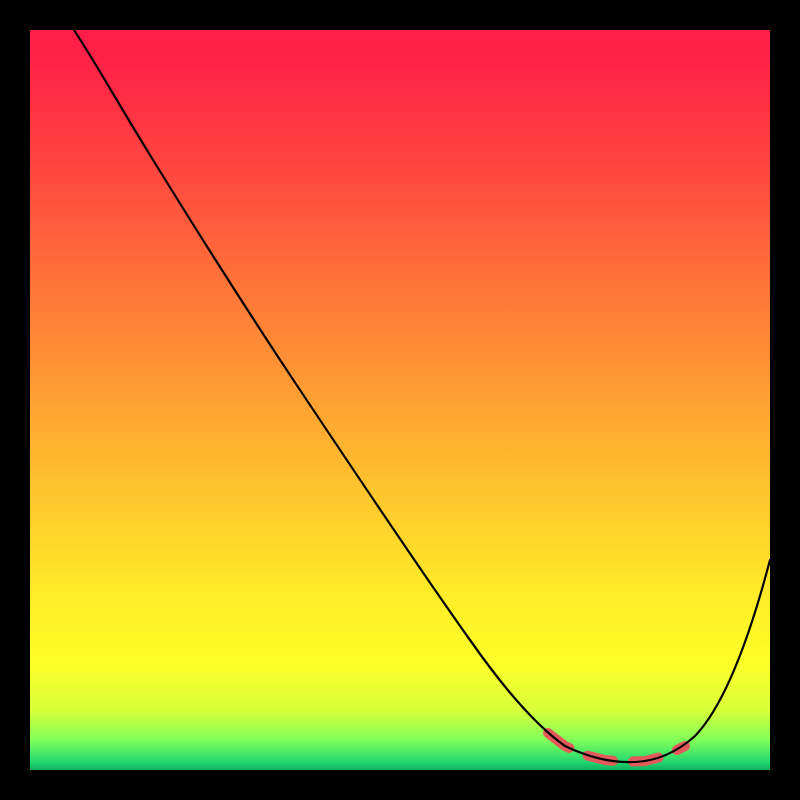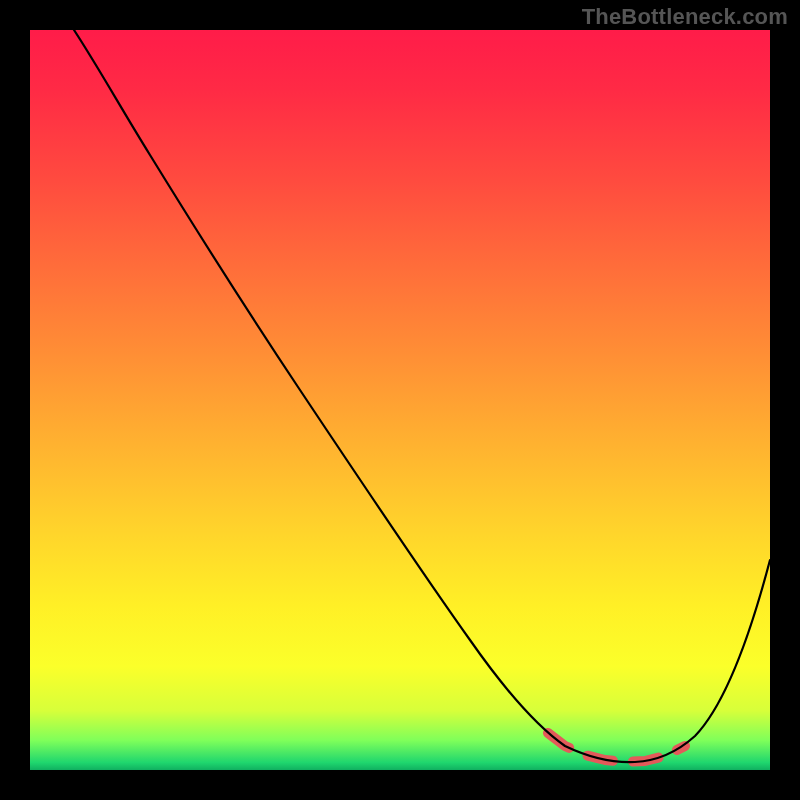--- a/index.html
+++ b/index.html
@@ -44,21 +44,20 @@
     );
   }
   svg.curve { position: absolute; inset: 0; width: 100%; height: 100%; }
   .curve-line { fill: none; stroke: #000; stroke-width: 2.2; stroke-linecap: round; stroke-linejoin: round; }
   .highlight { fill: none; stroke: #e35a5a; stroke-width: 10; stroke-linecap: round; stroke-linejoin: round; stroke-dasharray: 26 20; }
 </style>
 </head>
 <body>
 
 <div class="stage">
-  <div class="watermark">TheBottleneck.com</div>
 
   <div class="plot">
     <div class="gradient"></div>
 
     <svg class="curve" viewBox="0 0 740 740" preserveAspectRatio="none">
       <path class="highlight" d="M 518,703  535,716  555,725  575,730  595,732  615,731  635,726  655,716"></path>
       <path class="curve-line" d="M 44,0
                C 70,40 92,80 120,125
                C 160,190 210,270 270,360
                C 330,450 390,540 440,610

